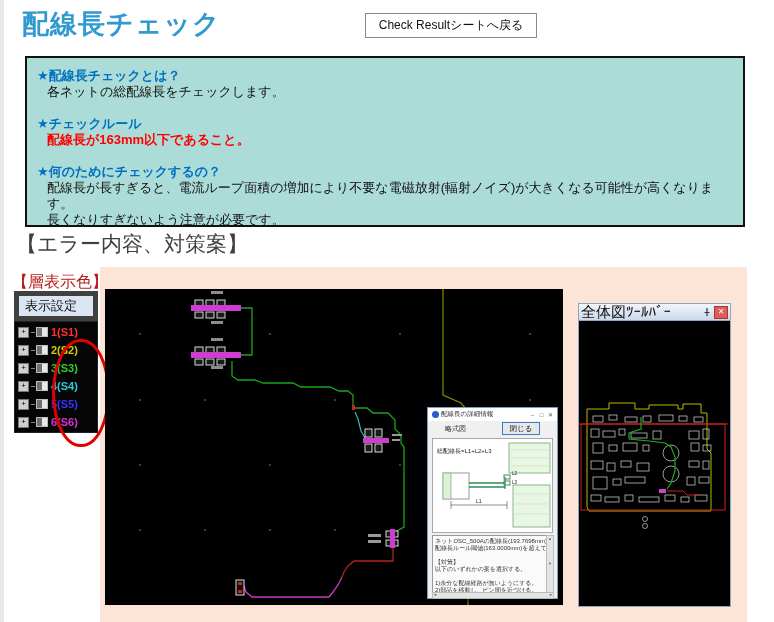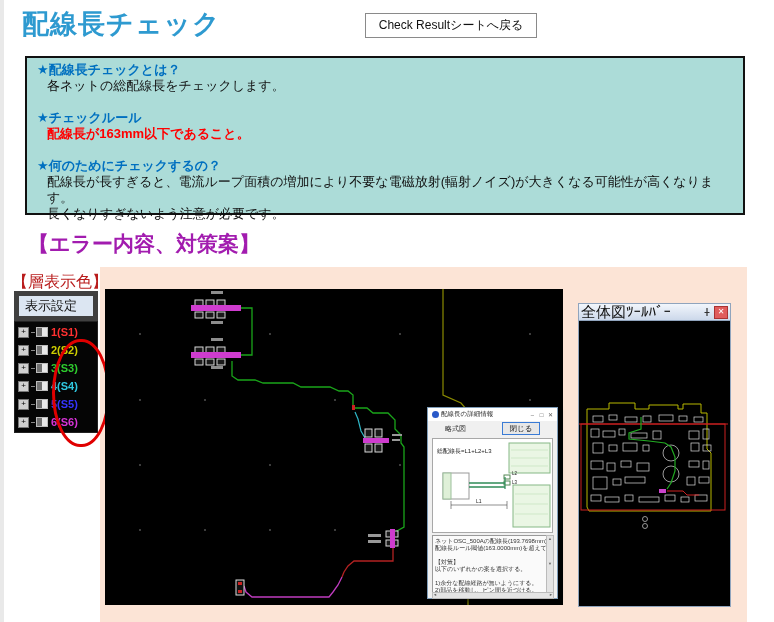--- a/index.html
+++ b/index.html
@@ -10,28 +10,28 @@
   
   #win-edge{left:0;top:0;width:4px;height:622px;background:#e9e9e9;}
 
   
   #page-title{left:22px;top:6px;font-size:27px;font-weight:bold;color:#2e9ad0;letter-spacing:1px;}
   #back-btn{left:365px;top:13px;width:170px;height:23px;background:#fff;border:1px solid #8a8a8a;
     font-size:12px;color:#111;display:flex;align-items:center;justify-content:center;cursor:default;}
 
   
   #info-box{left:25px;top:56px;width:696px;height:147px;background:#acdcd8;border:2px solid #111;
-    padding:4px 10px;font-size:13px;line-height:16px;color:#111;}
+    padding:10px 10px;font-size:13px;line-height:16px;color:#111;}
   .ib-head{color:#0070c0;font-weight:bold;}
   .ib-body{color:#111;padding-left:10px;}
   .ib-rule{color:#f00;font-weight:bold;padding-left:10px;}
   .ib-gap{height:16px;}
 
   
-  #err-heading{left:28px;top:230px;font-size:21px;font-weight:bold;color:#a21caf;}
+  #err-heading{left:16px;top:230px;font-size:21px;font-weight:normal;color:#404040;}
   #peach{left:100px;top:267px;width:647px;height:355px;background:#fce4d6;}
   #view-caption{left:118px;top:271px;font-size:13px;color:#333;}
   #layer-caption{left:12px;top:272px;font-size:16px;color:#b91c1c;}
 
   
   #layer-panel{left:14px;top:291px;width:84px;}
   #layer-panel .hdr{height:20px;background:#dce6f2;border:5px solid #404040;font-size:13px;
     color:#111;display:flex;align-items:center;padding-left:6px;}
   #layer-panel .body{position:relative;background:#050505;height:110px;border:1px solid #222;}
   .lrow{position:absolute;left:3px;height:16px;display:flex;align-items:center;}

